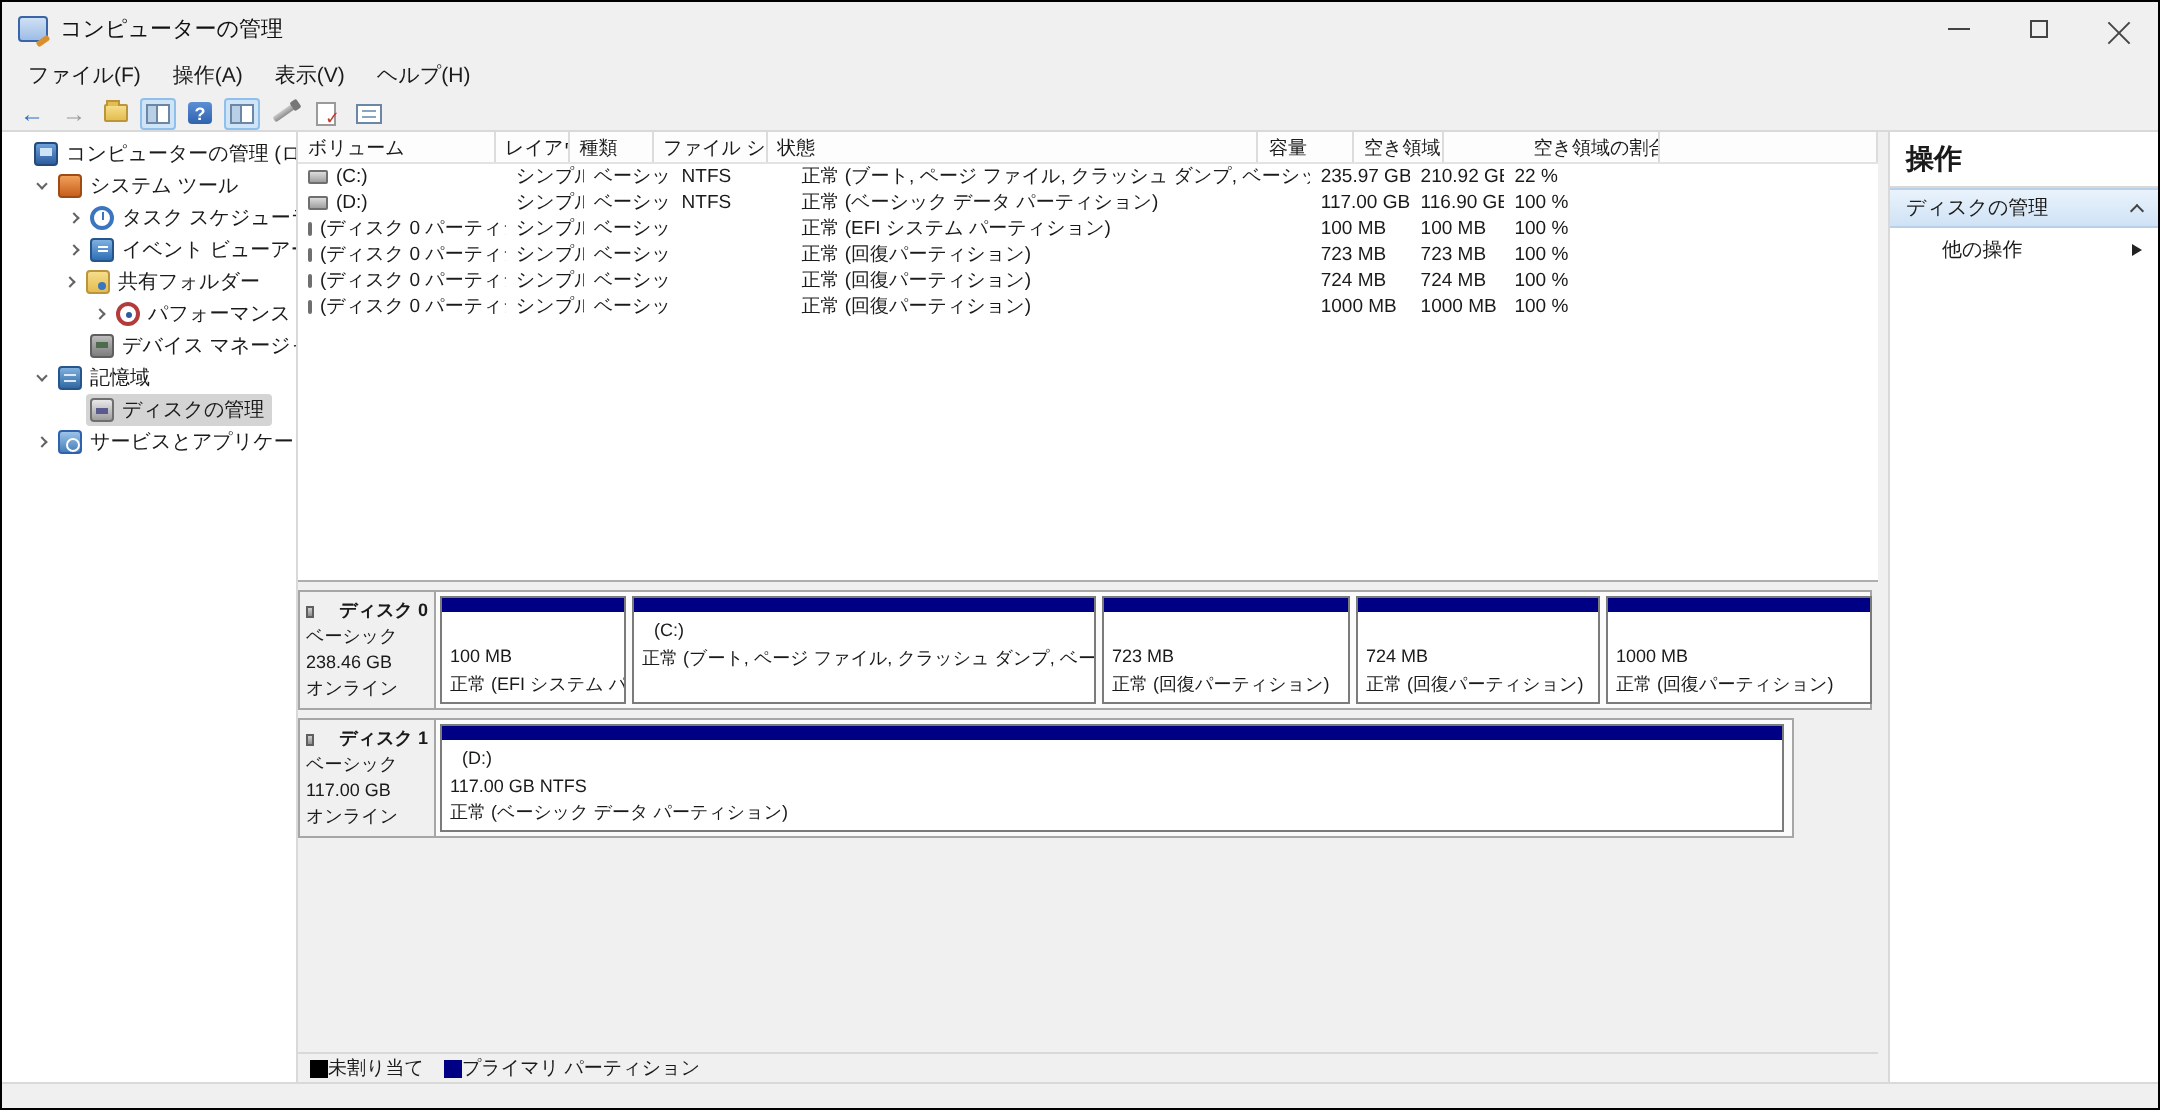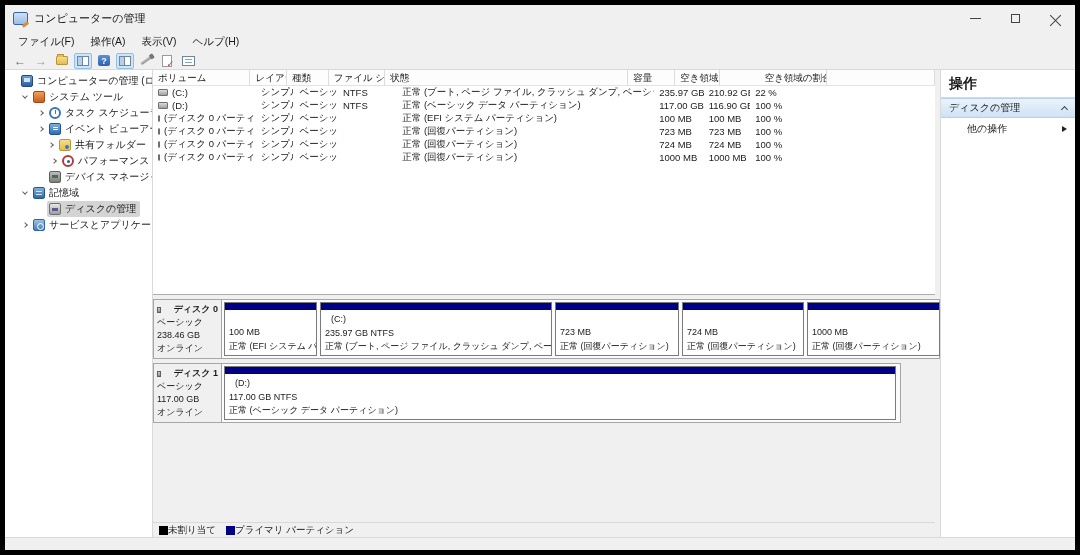--- a/index.html
+++ b/index.html
@@ -1,21 +1,21 @@
 <!DOCTYPE html>
 <html><head>
 <meta charset="utf-8">
 <style>
   * { box-sizing: border-box; margin: 0; padding: 0; }
   html,body { width:1080px; height:555px; }
   body {
     font-family: "Liberation Sans", "DejaVu Sans", sans-serif;
     font-size: 10px; color: #1a1a1a; background:#d7d7d7; overflow:hidden;
   }
-  .window { width:1080px; height:555px; background:#f0f0f0; border:5px solid #000000; display:flex; flex-direction:column; }
+  .window { width:1080px; height:555px; background:#f0f0f0; border:1px solid #000000; display:flex; flex-direction:column; }
 
   
   .titlebar { height:27px; background:#f0f0f0; display:flex; align-items:center; padding-left:8px; flex:0 0 27px; }
   .app-icon { width:15px; height:13px; border:1.5px solid #3865a8; border-radius:2px; background:linear-gradient(#cfe0f4,#9dbde6); position:relative; margin-right:6px; }
   .app-icon:after { content:""; position:absolute; right:-2px; bottom:-2px; width:7px; height:3px; background:#d98f2e; transform:rotate(-35deg); border-radius:1px; }
   .title-text { font-size:11px; color:#111; }
   .win-controls { margin-left:auto; display:flex; height:100%; }
   .wc { width:40px; height:100%; display:flex; align-items:center; justify-content:center; }
   .wc-min { width:11px; height:1px; background:#444; display:block; }
   .wc-max { width:9px; height:9px; border:1px solid #444; display:block; }
@@ -206,21 +206,21 @@
         </div>
         <div class="tree-item" style="padding-left: 30px;">
           <span class="chev collapsed">
             <i></i>
           </span>
           <span class="hl">
             <span class="ticon ic-event"></span>
             <span class="tlabel">イベント ビューアー</span>
           </span>
         </div>
-        <div class="tree-item" style="padding-left: 40px;">
+        <div class="tree-item" style="padding-left: 28px;">
           <span class="chev collapsed">
             <i></i>
           </span>
           <span class="hl">
             <span class="ticon ic-sharefolder"></span>
             <span class="tlabel">共有フォルダー</span>
           </span>
         </div>
         <div class="tree-item" style="padding-left: 43px;">
           <span class="chev collapsed">
@@ -383,21 +383,20 @@
                   <div class="part-body">
                     <div class="part-label"></div>
                     <div>100 MB</div>
                     <div>正常 (EFI システム パーティション)</div>
                   </div>
                 </div>
                 <div class="part" style="width: 232px; flex: 0 0 232px;">
                   <div class="part-strip" style="background: rgb(0, 0, 132);"></div>
                   <div class="part-body">
                     <div class="part-label">(C:)</div>
-                    <div>235.97 GB NTFS</div>
                     <div>正常 (ブート, ページ ファイル, クラッシュ ダンプ, ベーシック データ パーティション)</div>
                   </div>
                 </div>
                 <div class="part" style="width: 124px; flex: 0 0 124px;">
                   <div class="part-strip" style="background: rgb(0, 0, 132);"></div>
                   <div class="part-body">
                     <div class="part-label"></div>
                     <div>723 MB</div>
                     <div>正常 (回復パーティション)</div>
                   </div>

